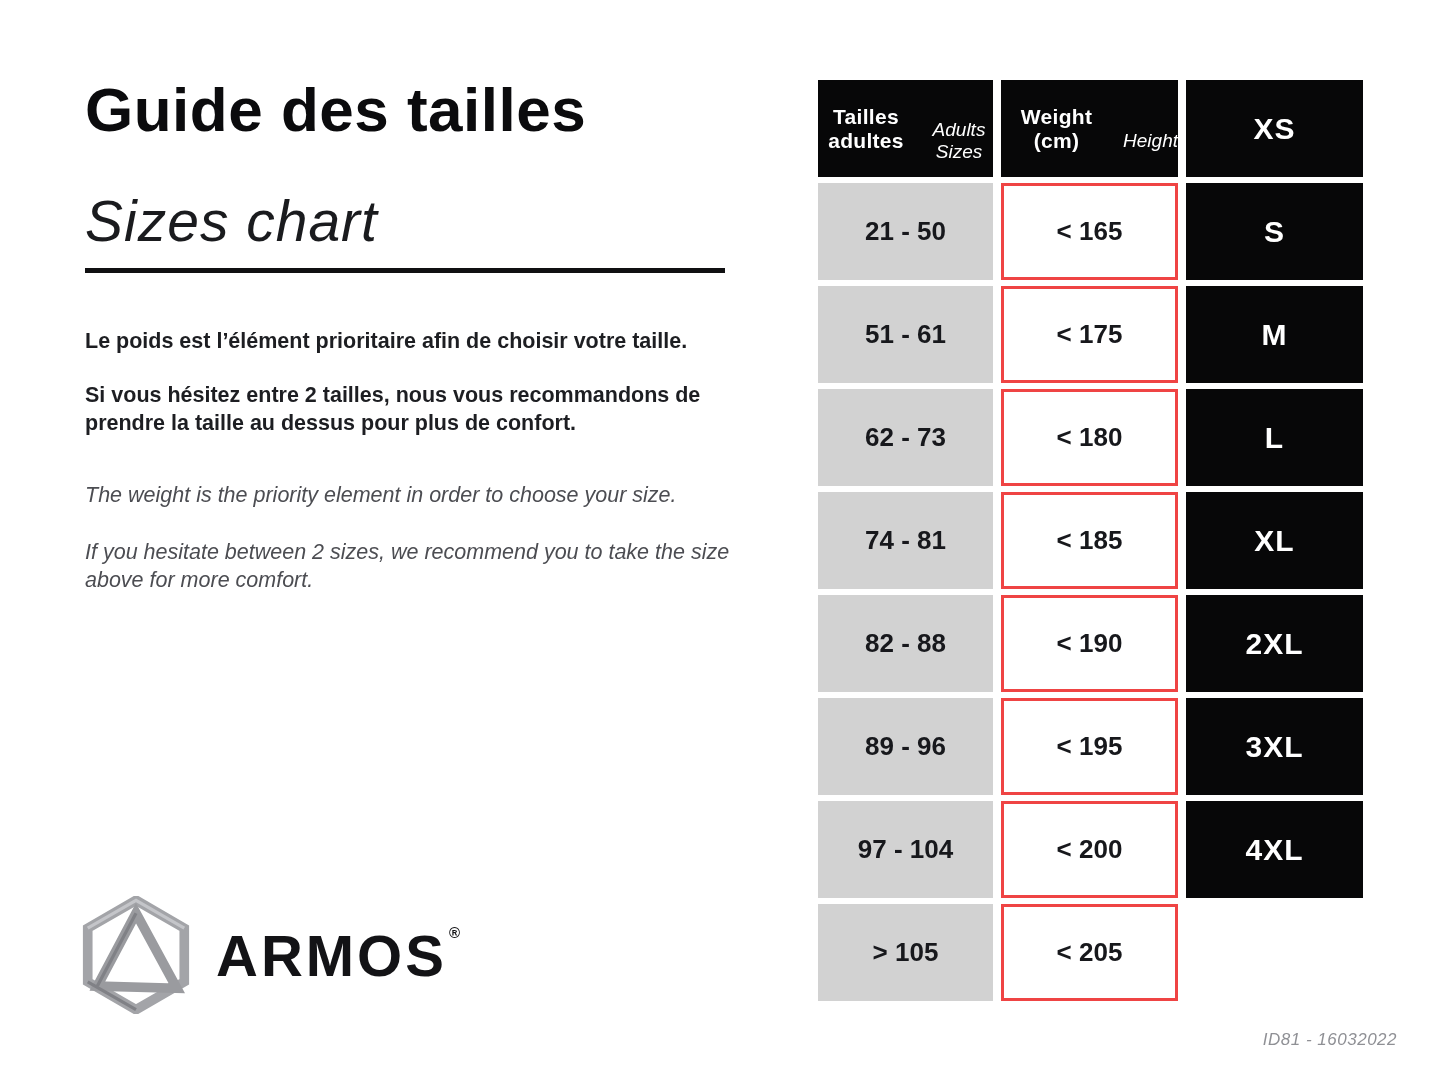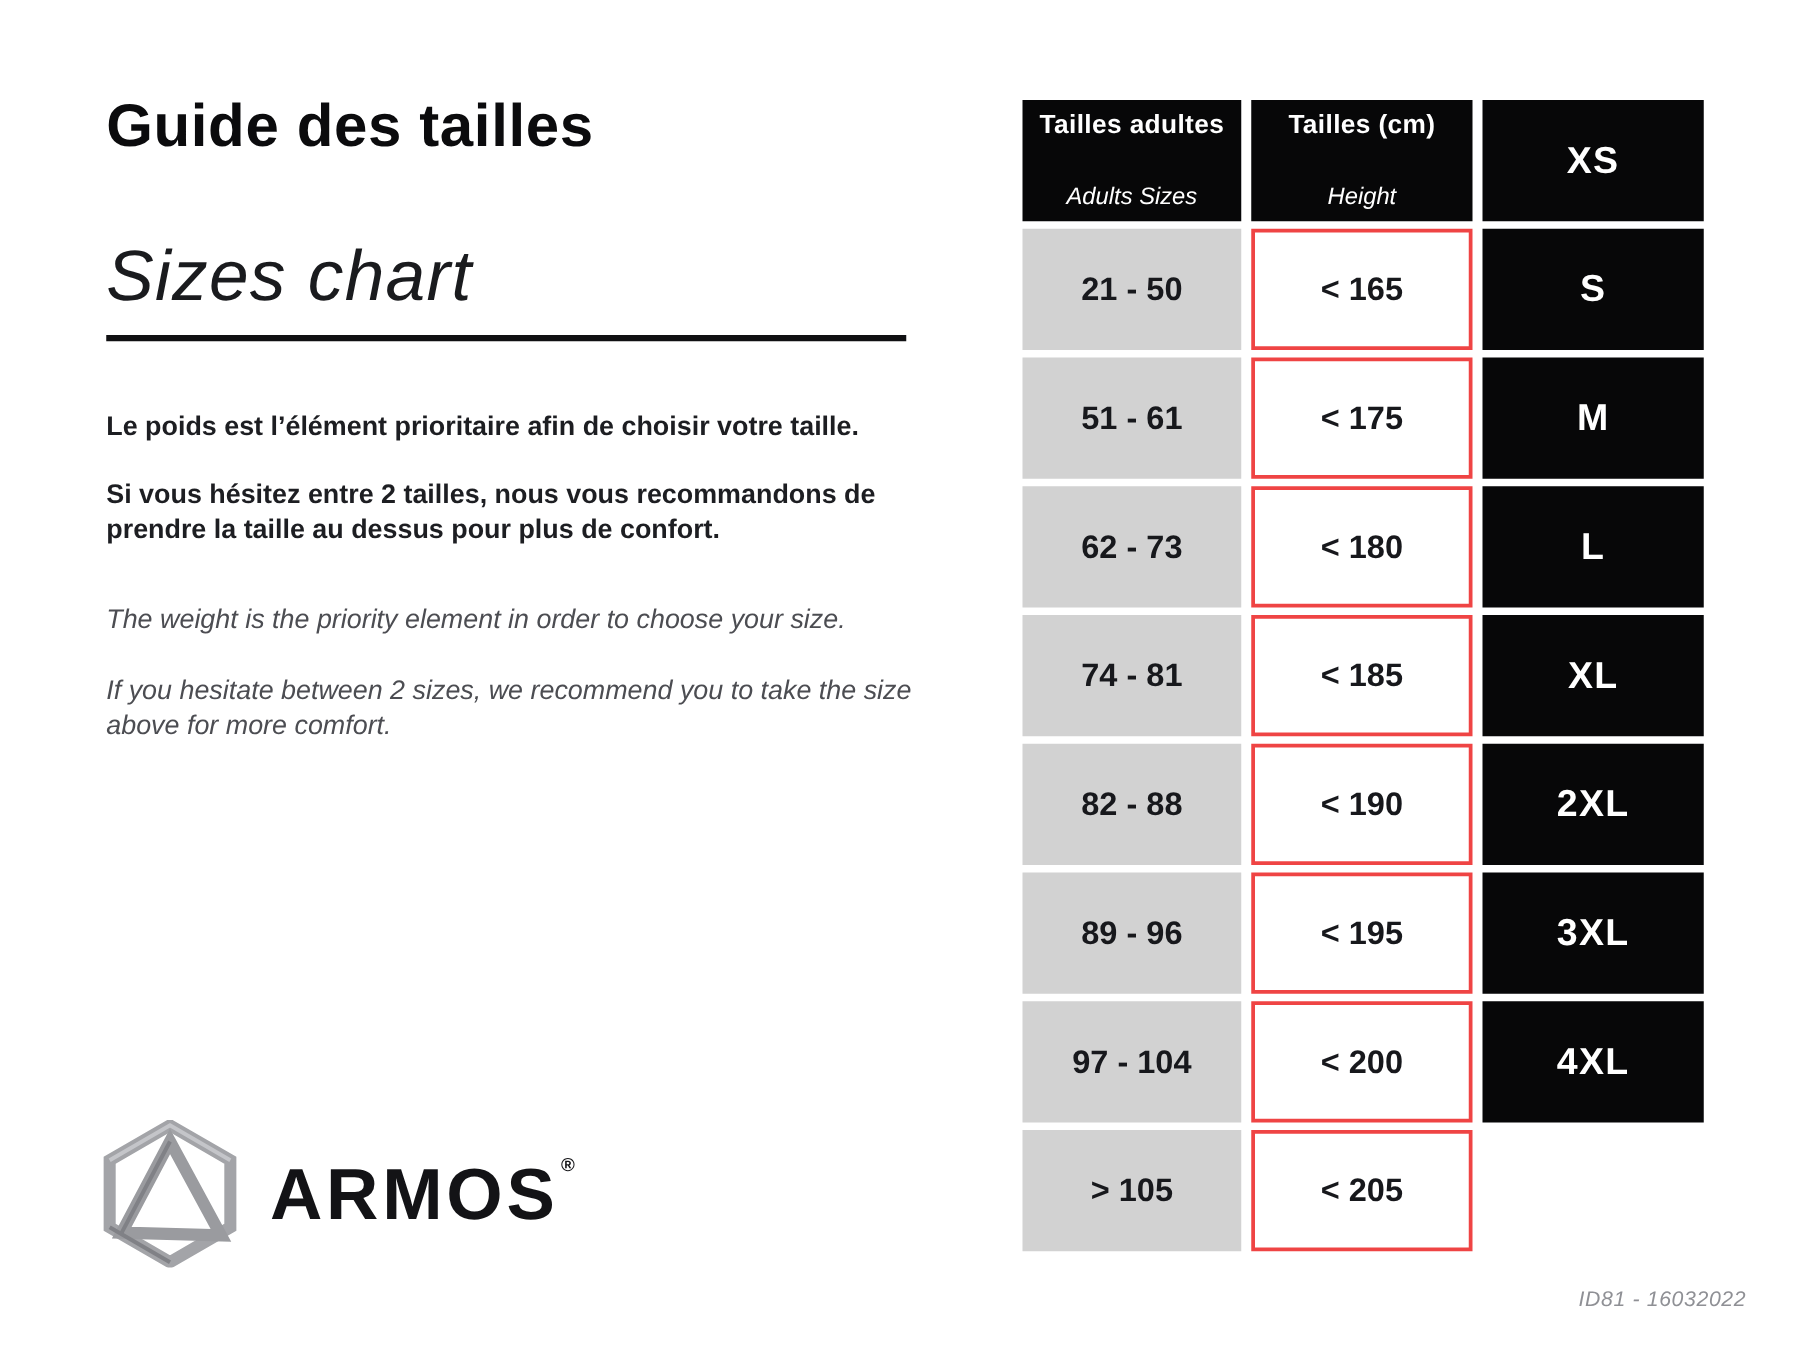--- a/index.html
+++ b/index.html
@@ -5,21 +5,21 @@
   * { margin:0; padding:0; box-sizing:border-box; }
   html,body { background:#ffffff; }
   body { font-family:"Liberation Sans","DejaVu Sans",sans-serif; color:#141518; }
   .page {
     position:relative; width:1445px; height:1084px; background:#ffffff; overflow:hidden;
   }
 
   
   .title-fr {
     position:absolute; left:85px; top:74px;
-    font-size:48px; font-weight:800; letter-spacing:0.5px; color:#0b0b0d;
+    font-size:62px; font-weight:800; letter-spacing:0.5px; color:#0b0b0d;
     white-space:nowrap;
   }
   .title-en {
     position:absolute; left:85px; top:160px;
     font-size:57px; font-weight:400; font-style:italic; letter-spacing:1px; color:#1a1b1e;
     white-space:nowrap;
     margin-top:28px;
   }
   .title-rule {
     position:absolute; left:85px; top:268px; width:640px; height:5px; background:#101012;
@@ -43,21 +43,21 @@
 
   
   .size-table {
     position:absolute; left:818px; top:80px;
     display:grid;
     grid-template-columns:175px 177px 177px;
     grid-auto-rows:97px;
     column-gap:8px; row-gap:6px;
   }
   .cell {
-    display:flex; flex-direction:column; align-items:center; justify-content:center;
+    display:flex; flex-direction:row; align-items:center; justify-content:center;
     text-align:center;
     gap:11px;
   }
   .header-cell { background:#070708; color:#ffffff; }
   .header-fr { font-size:21px; font-weight:700; letter-spacing:0.3px; }
   .header-en { font-size:19px; font-style:italic; font-weight:400; margin-top:24px; }
   .size-cell  { background:#070708; color:#ffffff; font-size:30px; font-weight:800; letter-spacing:1px; }
   .weight-cell{ background:#d2d2d2; color:#17181c; font-size:26px; font-weight:600; }
   .height-cell{ background:#ffffff; border:3px solid #ef4444; color:#17181c; font-size:26px; font-weight:600; }
 
@@ -80,21 +80,21 @@
   <p class="para para-fr p2">Si vous hésitez entre 2 tailles, nous vous recommandons de prendre la taille au dessus pour plus de confort.</p>
   <p class="para para-en p3">The weight is the priority element in order to choose your size.</p>
   <p class="para para-en p4">If you hesitate between 2 sizes, we recommend you to take the size above for more comfort.</p>
 
   <div class="size-table">
     <div class="cell header-cell">
       <div class="header-fr">Tailles adultes</div>
       <div class="header-en">Adults Sizes</div>
     </div>
     <div class="cell header-cell">
-      <div class="header-fr">Tailles (cm)</div>
+      <div class="header-fr">Weight (cm)</div>
       <div class="header-en">Height</div>
     </div>
 
   <div class="cell size-cell">XS</div>
       <div class="cell weight-cell">21 - 50</div>
       <div class="cell height-cell">&lt; 165</div>
       <div class="cell size-cell">S</div>
       <div class="cell weight-cell">51 - 61</div>
       <div class="cell height-cell">&lt; 175</div>
       <div class="cell size-cell">M</div>

